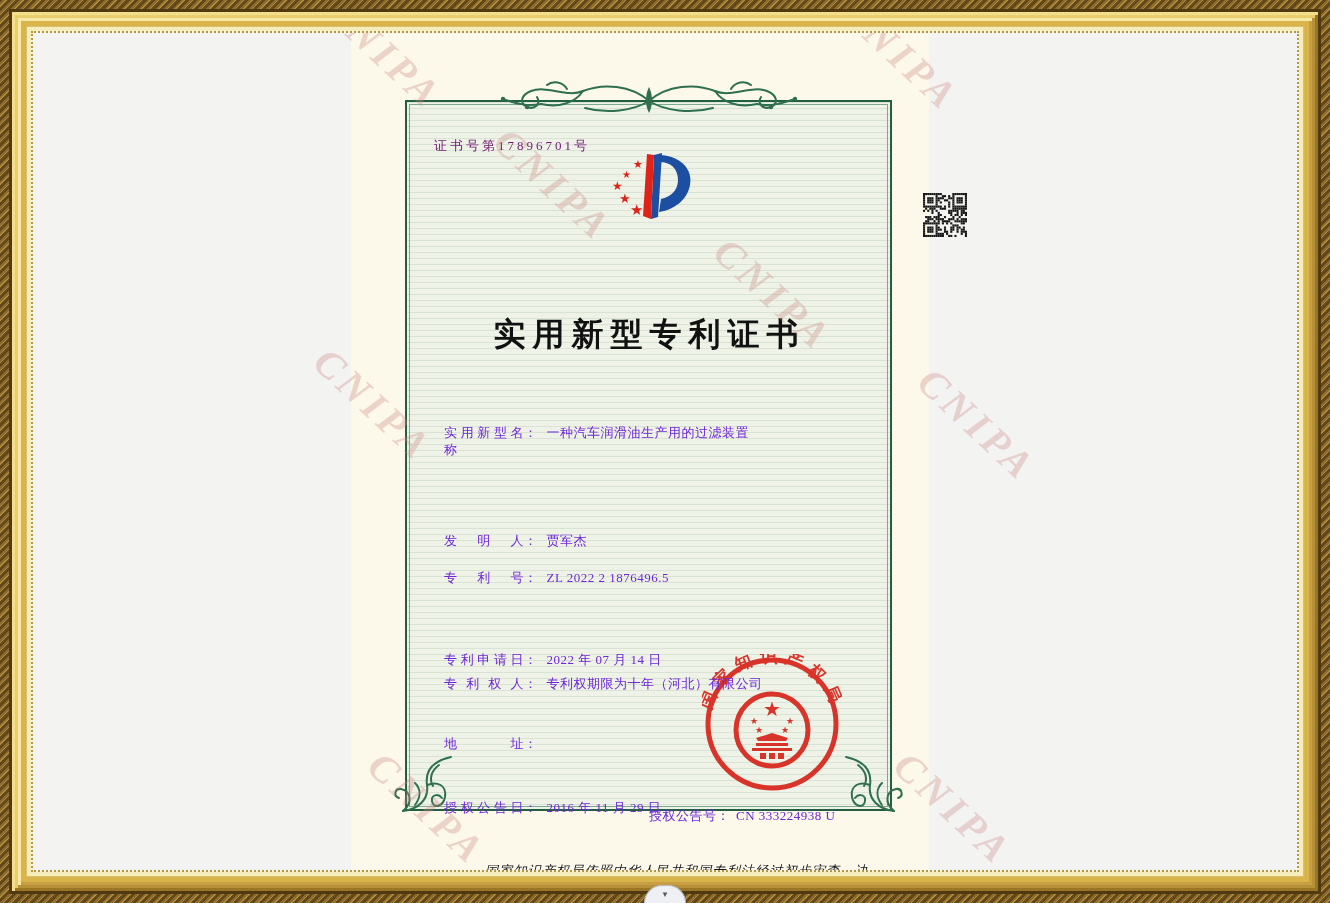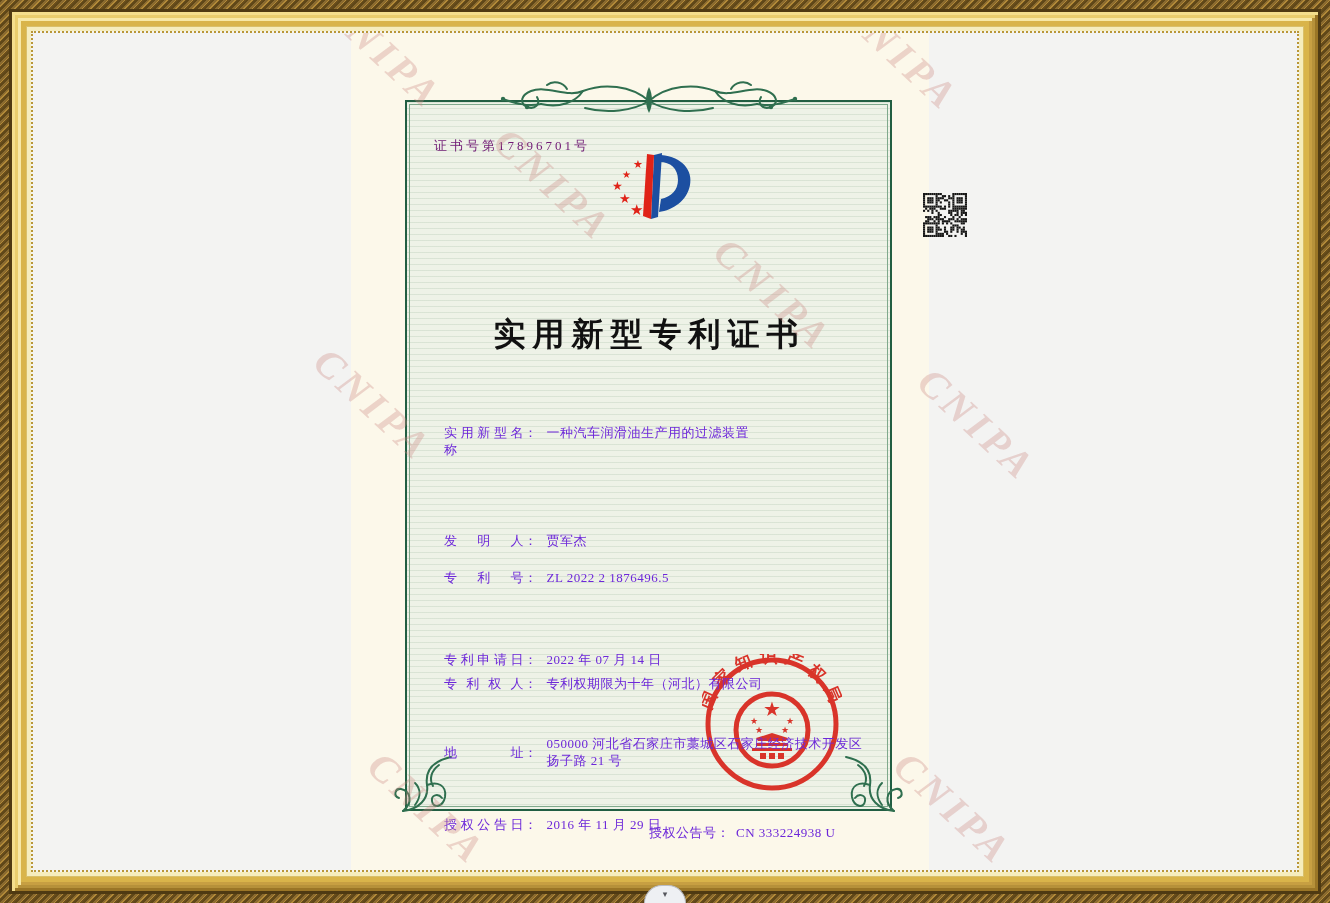--- a/index.html
+++ b/index.html
@@ -416,21 +416,20 @@
                     <span class="val">2022 年 07 月 14 日</span>
       </div>
       <div class="frow r5 z2">
         <span class="lbl">专利权人</span>
                     <span class="col">：</span>
                     <span class="val">专利权期限为十年（河北）有限公司</span>
       </div>
       <div class="frow r6 z2">
         <span class="lbl">地址</span>
                     <span class="col">：</span>
-                    <span class="val" style="max-width:322px;">050000 河北省石家庄市藁城区石家庄经济技术开发区扬子路 21 号</span>
       </div>
       <div class="frow r7 z2">
         <span class="lbl">授权公告日</span>
                     <span class="col">：</span>
                     <span class="val">2016 年 11 月 29 日</span>
         <span class="pair2">
           <span class="lbl2">授权公告号</span>
                       <span class="col">：</span>
                       <span class="val">CN 333224938 U</span>
         </span>

